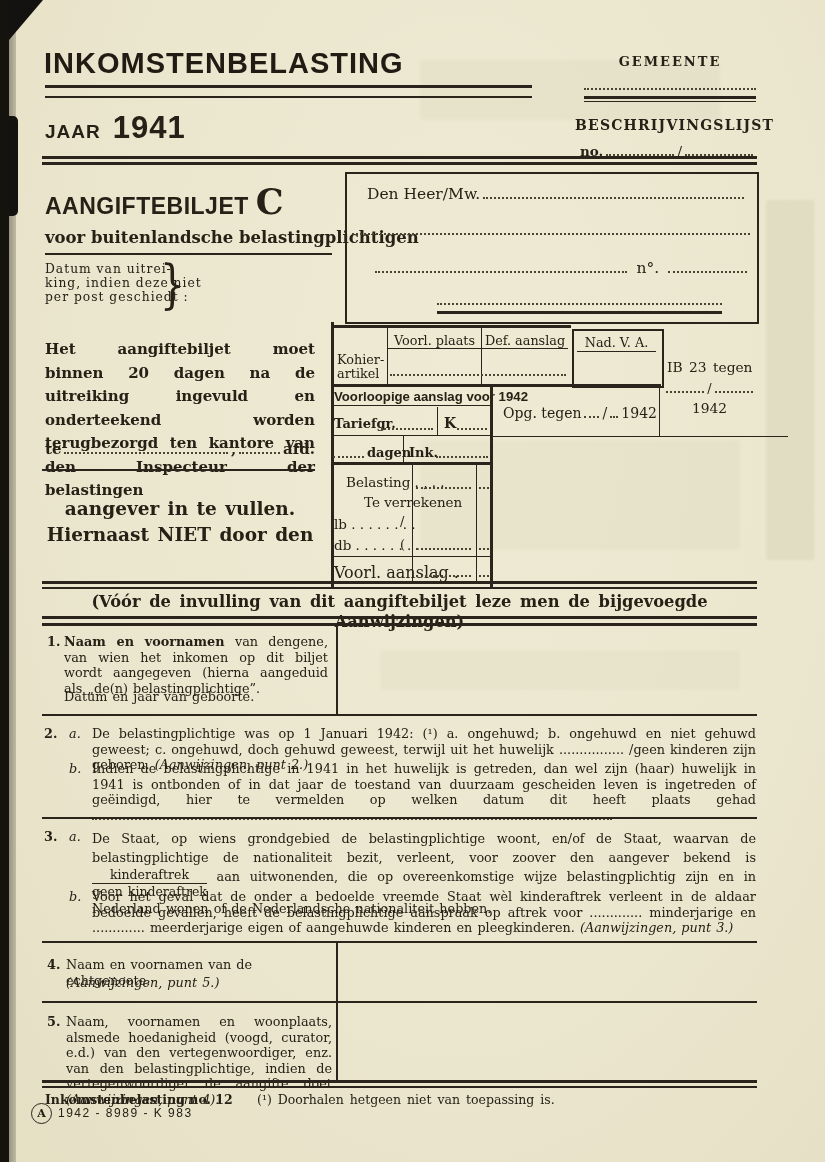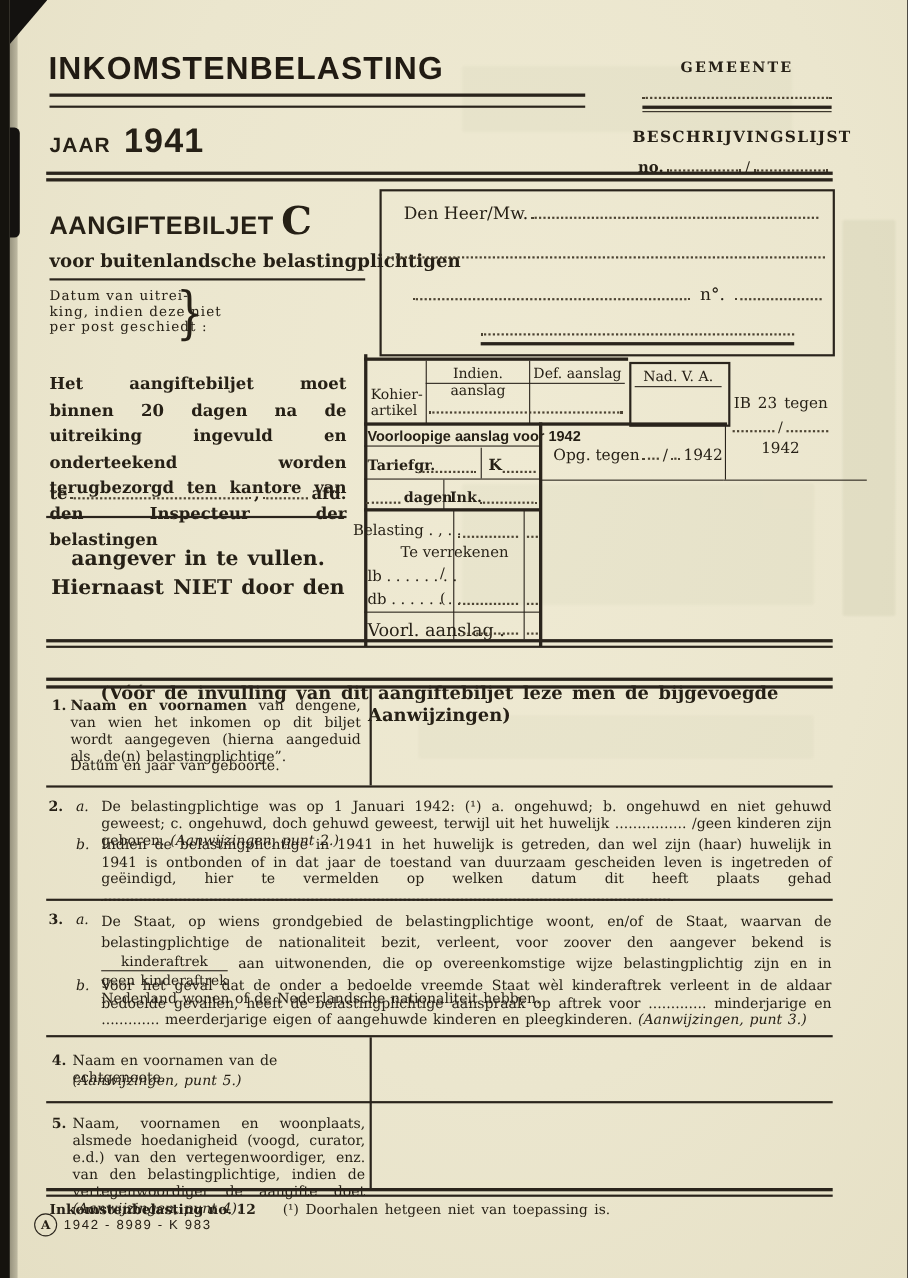--- a/index.html
+++ b/index.html
@@ -113,21 +113,21 @@
   </div>
 
   <div class="hl" style="left:331px;top:322px;width:3px;height:266px;"></div>
   <div class="hl" style="left:331px;top:325px;width:240px;height:3px;"></div>
   <div class="vl" style="left:387px;top:328px;width:1.3px;height:58px;"></div>
   <div class="vl" style="left:481px;top:328px;width:1.3px;height:58px;"></div>
   <div class="hl" style="left:387px;top:348px;width:181px;height:1.3px;"></div>
   <div class="dot" style="left:390px;top:374px;width:176px;"></div>
   <div class="hl" style="left:331px;top:384px;width:330px;height:3px;"></div>
 
-  <div class="t serif" style="left:388px;top:333px;width:93px;text-align:center;font-size:12.8px;">Indien. aanslag</div>
+  <div class="t serif" style="left:388px;top:333px;width:93px;text-align:center;font-size:12.8px;">Voorl. plaats</div>
   <div class="t serif" style="left:482px;top:333px;width:86px;text-align:center;font-size:12.8px;">Def. aanslag</div>
   <div class="t serif" style="left:337px;top:352px;font-size:12.8px;">Kohier-</div>
   <div class="t serif" style="left:337px;top:366px;font-size:12.8px;">artikel</div>
 
   <div style="position:absolute;left:572px;top:329px;width:88px;height:55px;border:2.5px solid #2a241c;"></div>
   <div class="t serif" style="left:574px;top:335px;width:85px;text-align:center;font-size:12.8px;">Nad. V. A.</div>
   <div class="hl" style="left:577px;top:351px;width:79px;height:1.3px;"></div>
   <div class="vl" style="left:659px;top:386px;width:1.3px;height:50px;"></div>
 
   <div class="t serif" style="left:667px;top:359px;font-size:13.8px;word-spacing:2px;">IB 23 tegen</div>
@@ -162,39 +162,39 @@
     <span class="dotfill"></span>
     <span class="serif">/</span>
     <span class="dotfill" style="flex-grow:.55;"></span>
     <span class="serif">1942</span>
   </div>
   <div class="hl" style="left:492px;top:436px;width:166px;height:1.2px;"></div>
 
   <div class="vl" style="left:412px;top:464px;width:1.3px;height:117px;"></div>
   <div class="vl" style="left:476px;top:464px;width:1.3px;height:117px;"></div>
 
-  <div class="t serif" style="left:321px;top:474px;font-size:13.5px;">Belasting . , . .</div>
+  <div class="t serif" style="left:346px;top:474px;font-size:13.5px;">Belasting . , . .</div>
   <div class="dot" style="left:416px;top:487px;width:55px;"></div>
   <div class="dot" style="left:479px;top:487px;width:10px;"></div>
   <div class="t serif" style="left:334px;top:494px;font-size:13.5px;margin-left:30px;">Te verrekenen</div>
   <div class="t serif" style="left:334px;top:516px;font-size:13.5px;">lb . . . . . . . .</div>
   <div class="t serif" style="left:400px;top:514px;font-size:13px;">/</div>
   <div class="t serif" style="left:334px;top:537px;font-size:13.5px;">db . . . . . . . .</div>
   <div class="t serif" style="left:400px;top:537px;font-size:13px;">(</div>
   <div class="dot" style="left:416px;top:548px;width:55px;"></div>
   <div class="dot" style="left:479px;top:548px;width:10px;"></div>
   <div class="hl" style="left:331px;top:556px;width:159px;height:1.3px;"></div>
   <div class="t serif" style="left:334px;top:563px;font-size:16px;">Voorl. aanslag .</div>
   <div class="dot" style="left:416px;top:575px;width:55px;"></div>
   <div class="dot" style="left:479px;top:575px;width:10px;"></div>
 
   <div class="hl" style="left:42px;top:581px;width:715px;height:3px;"></div>
   <div class="hl" style="left:42px;top:587px;width:715px;height:2px;"></div>
 
-  <div class="t serif b" style="left:42px;top:620px;width:715px;text-align:center;font-size:16.3px;word-spacing:3px;">(Vóór de invulling van dit aangiftebiljet leze men de bijgevoegde Aanwijzingen)</div>
+  <div class="t serif b" style="left:42px;top:592px;width:715px;text-align:center;font-size:16.3px;word-spacing:3px;">(Vóór de invulling van dit aangiftebiljet leze men de bijgevoegde Aanwijzingen)</div>
   <div class="hl" style="left:42px;top:616px;width:715px;height:2.5px;"></div>
   <div class="hl" style="left:42px;top:623px;width:715px;height:2.5px;"></div>
 
   <div class="t serif b itemtxt" style="left:47px;top:634px;">1.</div>
   <div class="t serif itemtxt just" style="left:64px;top:634px;width:264px;">
     <span class="b">Naam en voornamen</span><span> van dengene, van wien het inkomen op dit biljet wordt aangegeven (hierna aangeduid als „de(n) belastingplichtige”.</span>
   </div>
   <div class="t serif itemtxt" style="left:64px;top:689px;">Datum en jaar van geboorte.</div>
   <div class="vl" style="left:336px;top:626px;width:1.5px;height:88px;"></div>
   <div class="hl" style="left:42px;top:714px;width:715px;height:1.5px;"></div>

